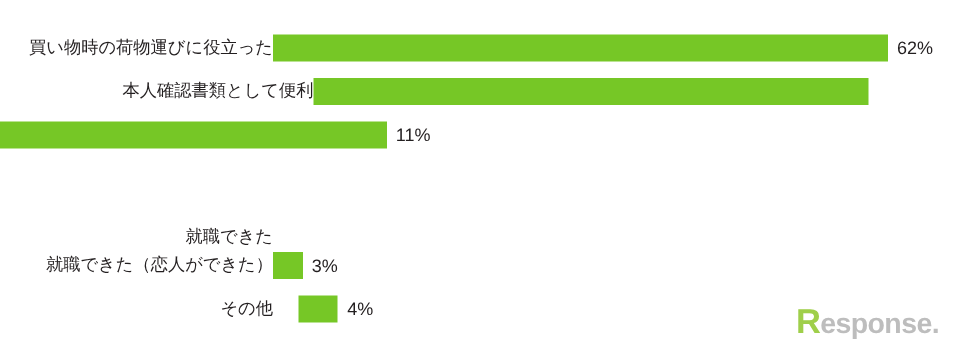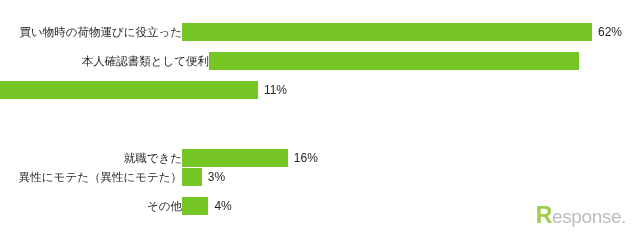--- a/index.html
+++ b/index.html
@@ -66,21 +66,21 @@
     font-family: "Liberation Sans", sans-serif;
   }
   .watermark .wm-r {
     color: #9fcf4a;
     font-size: 23px;
     font-weight: bold;
     line-height: 1;
   }
   .watermark .wm-rest {
     color: #bdbdbd;
-    font-weight: normal;
+    font-weight: bold;
   }
 </style>
 </head>
 <body>
 
 <div id="chart-root">
   <div id="bars">
       <div class="bar-row" style="top: 21px;">
         <div class="cat-label">買い物時の荷物運びに役立った</div>
         <div class="bar-wrap">
@@ -97,33 +97,29 @@
       <div class="bar-row" style="top: 79px;">
         <div class="bar-wrap">
           <div class="bar" style="width: 257.903px; background: rgb(118, 199, 38);"></div>
           <div class="bar-value">11%</div>
         </div>
       </div>
       <div class="bar-row" style="top: 108px;">
       </div>
       <div class="bar-row" style="top: 137px; margin-top: 10px;">
         <div class="cat-label">就職できた</div>
-        <div class="bar-wrap">
-          <div class="bar" style="width: 105.806px; background: rgb(118, 199, 38);"></div>
-          <div class="bar-value">16%</div>
-        </div>
       </div>
       <div class="bar-row" style="top: 166px;">
-        <div class="cat-label">異性にモテた（異性にモテた）</div>
+        <div class="cat-label">就職できた（恋人ができた）</div>
         <div class="bar-wrap">
           <div class="bar" style="width: 19.8387px; background: rgb(118, 199, 38);"></div>
           <div class="bar-value">3%</div>
         </div>
       </div>
-      <div class="bar-row" style="top: 195px;">
+      <div class="bar-row" style="top: 195px; gap: 17px;">
         <div class="cat-label">その他</div>
         <div class="bar-wrap">
           <div class="bar" style="width: 26.4516px; background: rgb(118, 199, 38);"></div>
           <div class="bar-value">4%</div>
         </div>
       </div>
     </div>
 
   <div class="watermark">
     <span class="wm-r">R</span>

